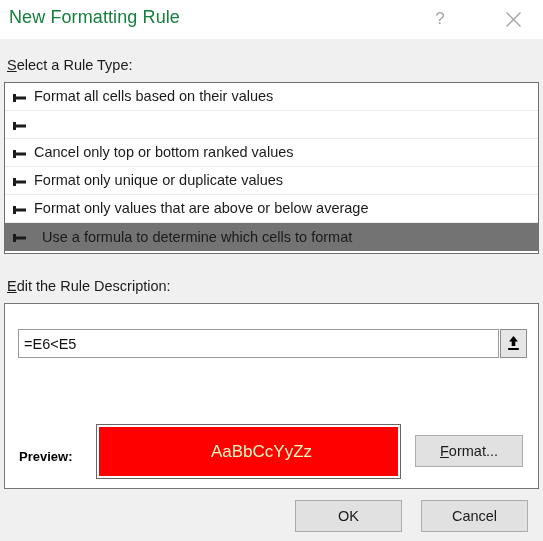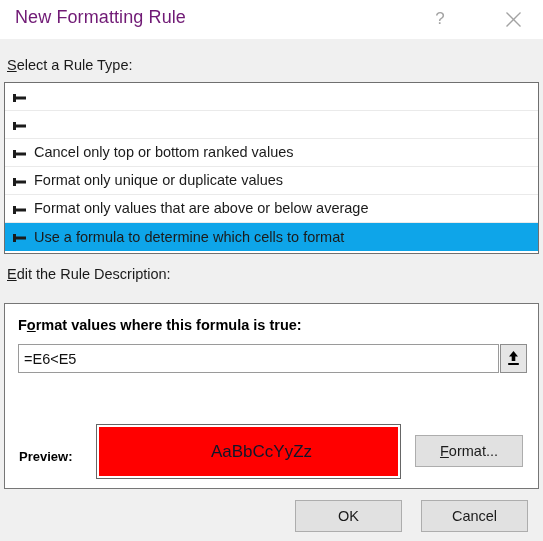--- a/index.html
+++ b/index.html
@@ -21,23 +21,23 @@
   
   .titlebar {
     position: absolute;
     left: 0; top: 0;
     width: 543px; height: 39px;
     background: #ffffff;
     box-sizing: border-box;
   }
   .title-text {
     position: absolute;
-    left: 15px; top: 7px;
+    left: 9px; top: 7px;
     font-size: 18px;
-    color: #701a75;
+    color: #15803d;
     white-space: nowrap;
     letter-spacing: 0.1px;
   }
   .title-btn {
     position: absolute;
     top: 4px;
     width: 30px; height: 30px;
     display: flex;
     align-items: center;
     justify-content: center;
@@ -49,21 +49,21 @@
   #close-btn { left: 498px; }
 
   
   .section-label {
     position: absolute;
     font-size: 14.5px;
     color: #1b1b1b;
     white-space: nowrap;
   }
   #rule-type-label { left: 7px; top: 57px; }
-  #rule-desc-label { left: 7px; top: 266px; }
+  #rule-desc-label { left: 7px; top: 278px; }
   .uline { text-decoration: underline; text-underline-offset: 1px; }
 
   
   .listbox {
     position: absolute;
     left: 4px; top: 82px;
     width: 535px; height: 172px;
     box-sizing: border-box;
     border: 1px solid #6f6f6f;
     background: #ffffff;
@@ -75,21 +75,21 @@
     box-sizing: border-box;
     display: flex;
     align-items: center;
     padding-left: 7px;
     background: #ffffff;
     border-bottom: 1px solid #eaeaea;
     cursor: default;
     white-space: nowrap;
   }
   .list-item:last-child { border-bottom: none; }
-  .list-item.selected { background: #0ea5e9; }
+  .list-item.selected { background: #737373; gap: 8px; }
   .list-bullet {
     width: 17px;
     height: 12px;
     flex: 0 0 17px;
     display: block;
     margin-right: 5px;
   }
   .list-label {
     font-size: 14.5px;
     color: #1b1b1b;
@@ -108,21 +108,21 @@
   .formula-heading {
     position: absolute;
     left: 13px; top: 13px;
     font-size: 14.5px;
     font-weight: bold;
     color: #000000;
     white-space: nowrap;
   }
   .formula-row {
     position: absolute;
-    left: 13px; top: 40px;
+    left: 13px; top: 25px;
     width: 509px; height: 40px; text-decoration: underline;
   }
   .formula-input {
     position: absolute;
     left: 0; top: 0;
     width: 481px; height: 29px;
     box-sizing: border-box;
     border: 1px solid #9a9a9a;
     background: #ffffff;
     font-family: "Liberation Sans", sans-serif;
@@ -229,20 +229,21 @@
 
 <div class="listbox">
 
   <div class="list-item">
     <span class="list-bullet">
       <svg width="17" height="12" viewBox="0 0 17 12" aria-hidden="true">
         <rect x="1" y="2" width="3" height="8" fill="#1b1b1b"></rect>
         <rect x="4" y="4.5" width="10" height="3" fill="#1b1b1b"></rect>
       </svg>
     </span>
+    <span class="list-label">Format all cells based on their values</span>
   </div>
 
   <div class="list-item">
     <span class="list-bullet">
       <svg width="17" height="12" viewBox="0 0 17 12" aria-hidden="true">
         <rect x="1" y="2" width="3" height="8" fill="#1b1b1b"></rect>
         <rect x="4" y="4.5" width="10" height="3" fill="#1b1b1b"></rect>
       </svg>
     </span>
   </div>
@@ -286,36 +287,35 @@
     </span>
     <span class="list-label">Use a formula to determine which cells to format</span>
   </div>
 
 </div>
 
 <div class="section-label" id="rule-desc-label"><span class="uline">E</span><span>dit the Rule Description:</span></div>
 
 <div class="descbox">
 
-  <div class="formula-heading"><span>F</span><span class="uline">o</span><span>rmat values where this formula is true:</span></div>
 
   <div class="formula-row">
     <input class="formula-input" type="text" value="=E6&lt;E5" style="">
     <div class="range-btn">
       <svg width="17" height="19" viewBox="0 0 17 19" aria-hidden="true">
         <path d="M8.5 2 L13 7.5 L10.3 7.5 L10.3 12 L6.7 12 L6.7 7.5 L4 7.5 Z" fill="#000000"></path>
         <rect x="3.2" y="14" width="10.6" height="2" fill="#000000"></rect>
       </svg>
     </div>
   </div>
 
   <div class="preview-label">Preview:</div>
 
   <div class="preview-swatch">
-    <div class="preview-fill" id="preview-fill" style="background: rgb(255, 0, 0); color: #0f172a; padding-left: 26px;">AaBbCcYyZz</div>
+    <div class="preview-fill" id="preview-fill" style="background: rgb(255, 0, 0); color: #fef9c3; padding-left: 26px;">AaBbCcYyZz</div>
   </div>
 
   <div class="format-btn">
       <span class="uline">F</span>
       <span>ormat...</span>
     </div>
 
 </div>
 
 <div class="footer-btn" id="ok-button">OK</div>

